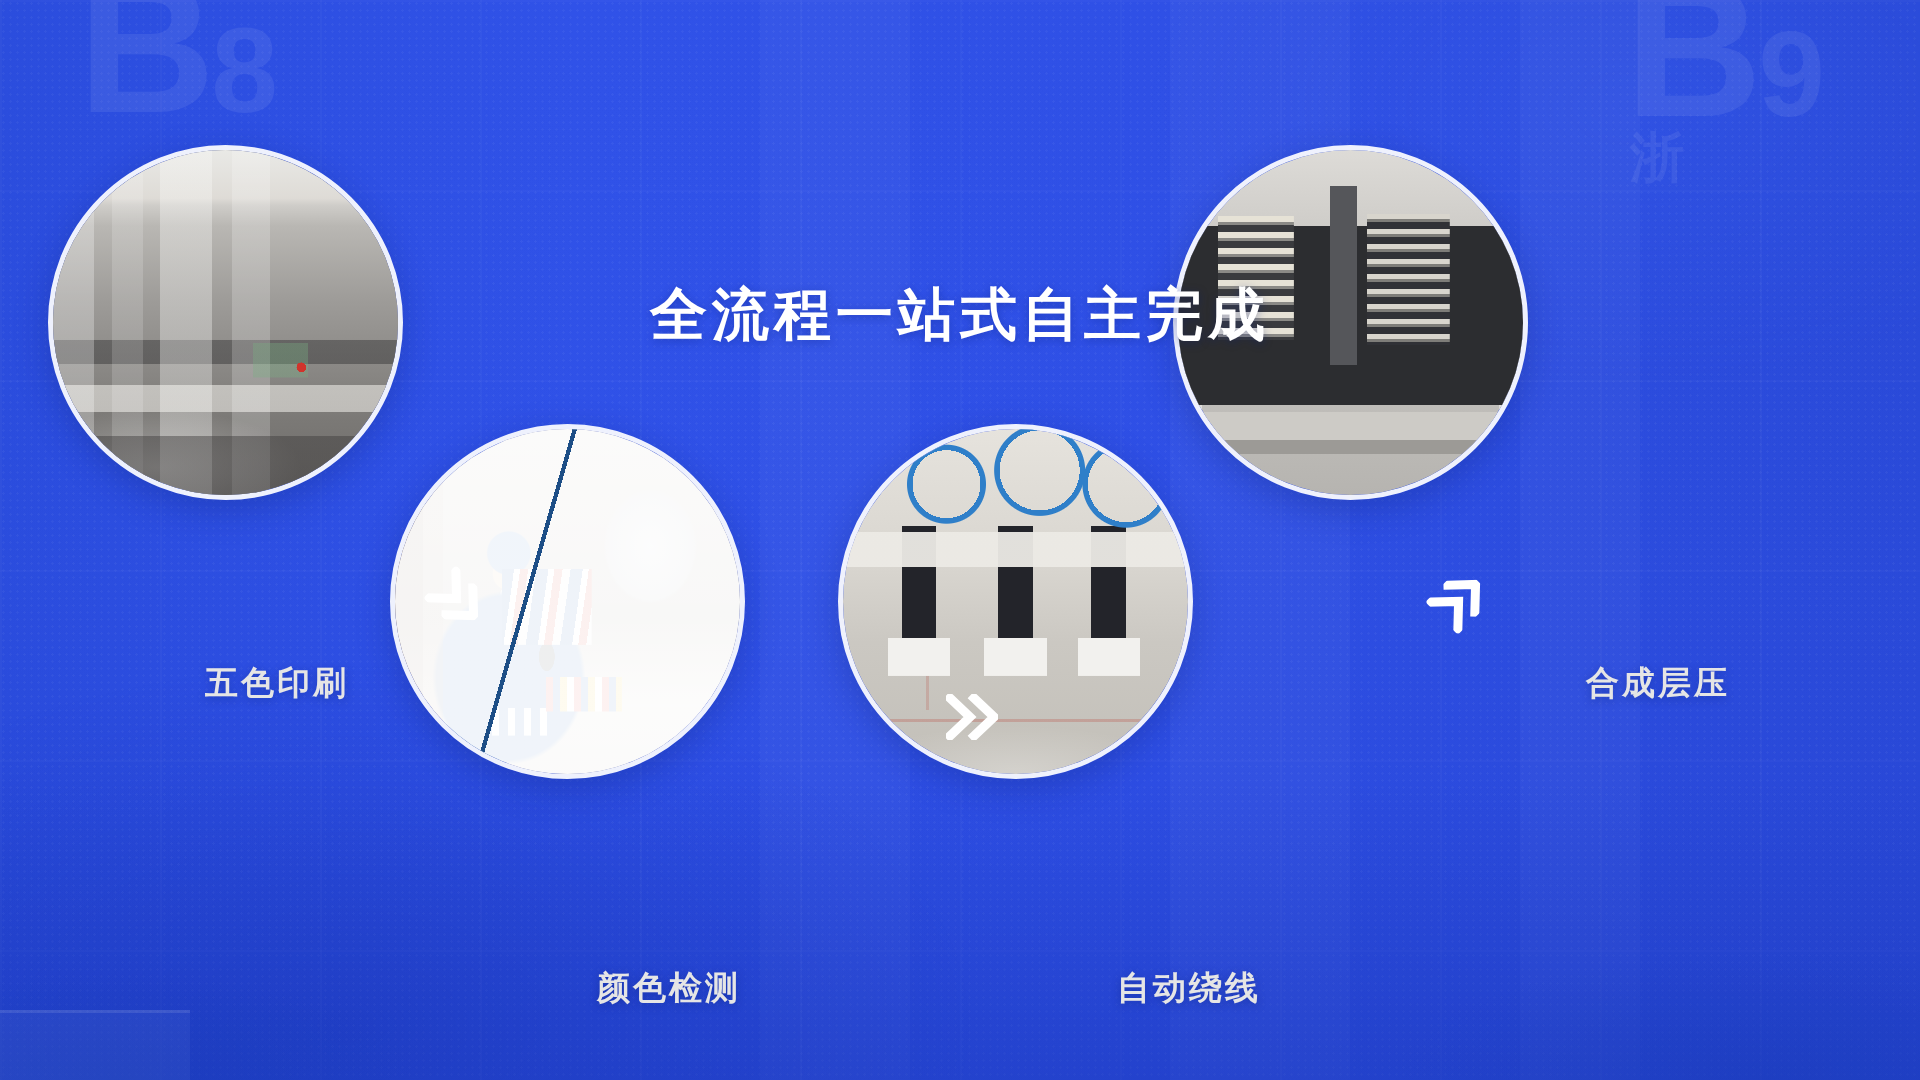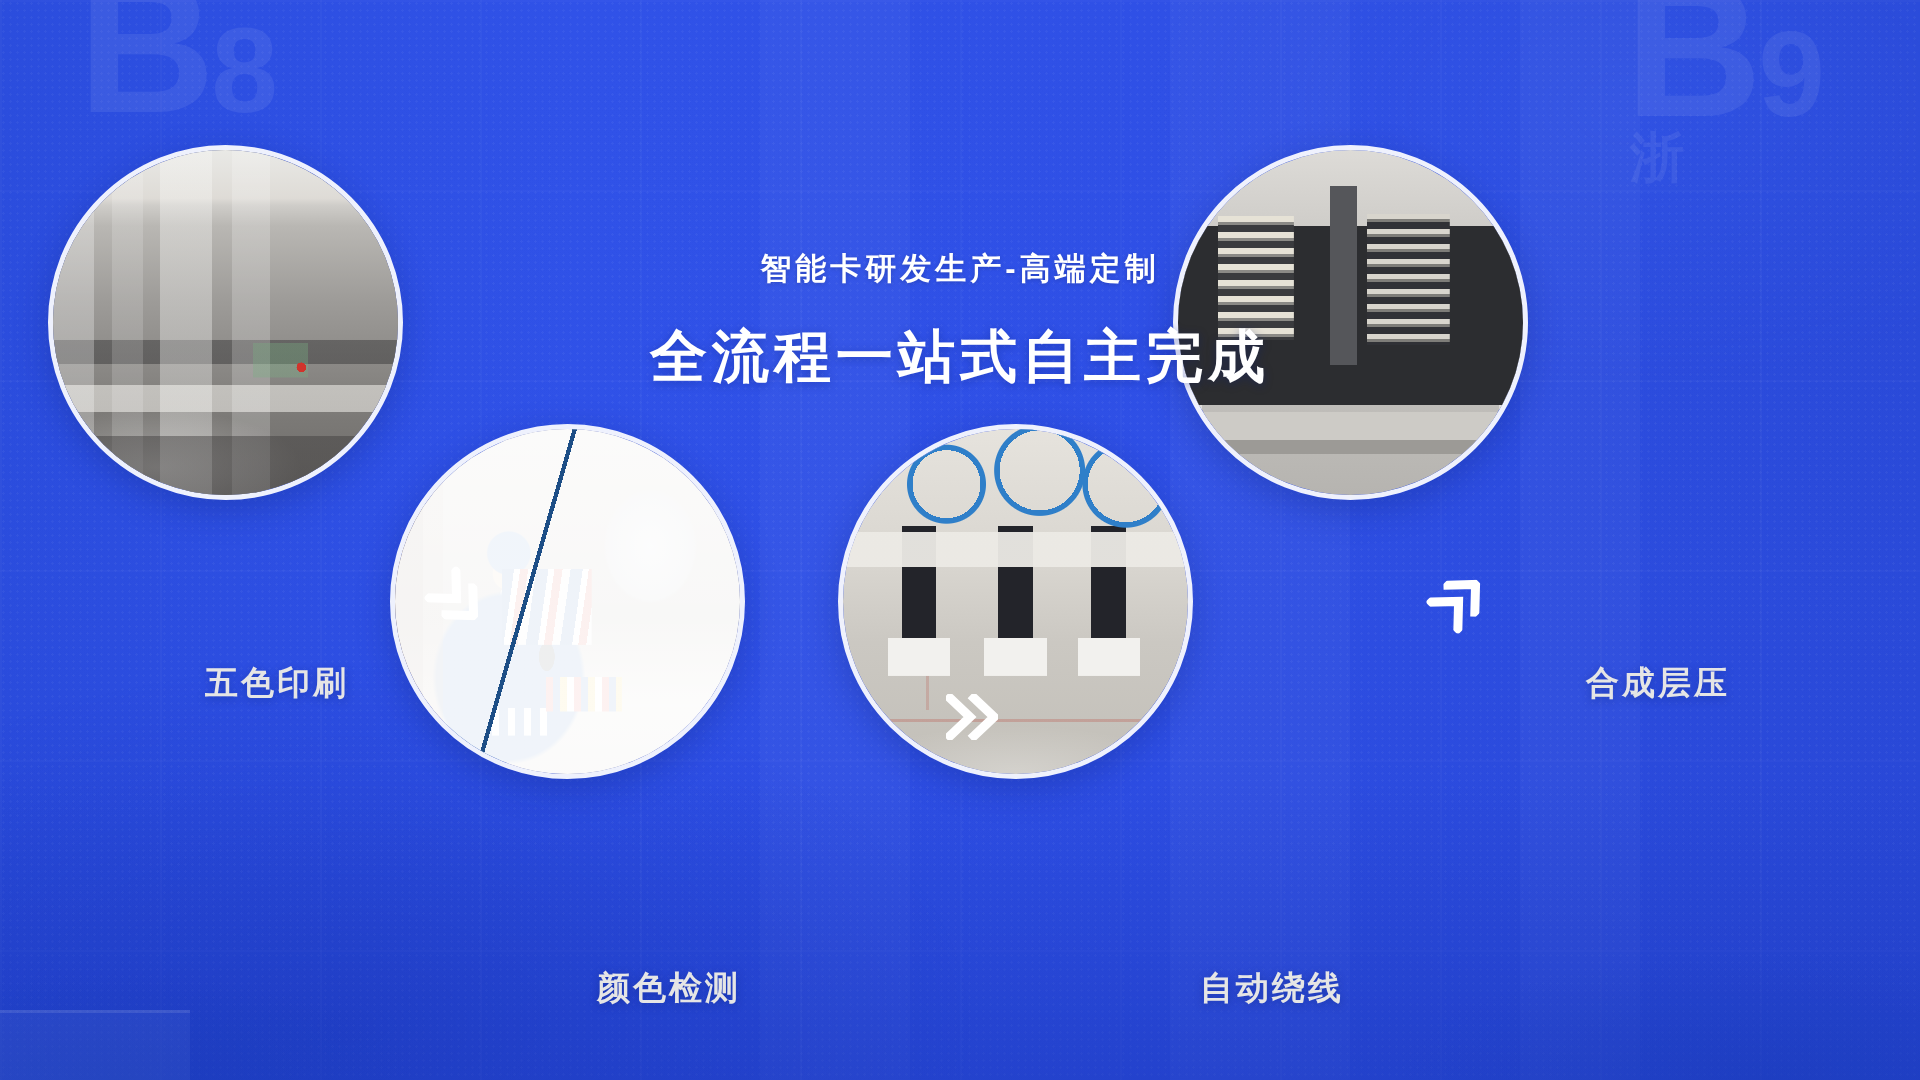--- a/index.html
+++ b/index.html
@@ -205,21 +205,21 @@
 
   
   .label {
     position:absolute; z-index:7;
     color:#e5e5e5; font-size:33px; font-weight:700; letter-spacing:3px;
     text-shadow:0 2px 8px rgba(10,30,110,.35);
     white-space:nowrap;
   }
   .l1 { left:205px;  top:661px; }
   .l2 { left:597px;  top:966px; }
-  .l3 { left:1200px; top:966px; }
+  .l3 { left:1117px; top:966px; }
   .l4 { left:1586px; top:661px; }
 
   
   .chev { position:absolute; z-index:7; }
   .chev svg { display:block; }
   .chev-1 { left:432px;  top:577px; transform:rotate(45deg); }
   .chev-2 { left:946px;  top:694px; }
   .chev-3 { left:1434px; top:577px; transform:rotate(-45deg); }
 </style>
 </head>
@@ -236,21 +236,20 @@
 
 <div class="watermark wm-b8">
   <span>B</span><span class="num">8</span>
 </div>
 <div class="watermark wm-b9">
   <span>B</span><span class="num">9</span>
 </div>
 <div class="watermark wm-zhe">浙</div>
 
 <div class="headline">
-  <div class="subtitle">智能卡研发生产-高端定制</div>
   <div class="title">全流程一站式自主完成</div>
 </div>
 
 <div class="circle c1">
   <div class="photo p1"></div>
 </div>
 <div class="circle c2">
   <div class="photo p2"></div>
 </div>
 <div class="circle c3">

